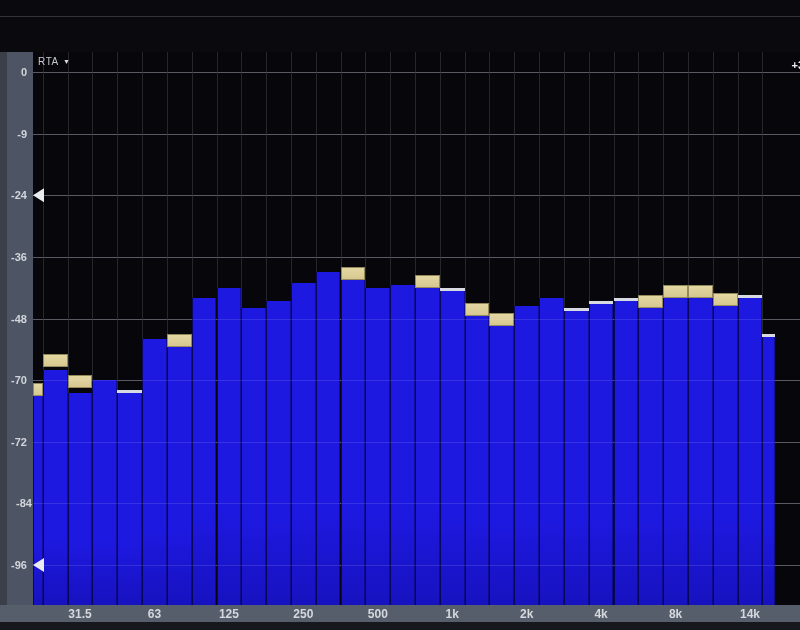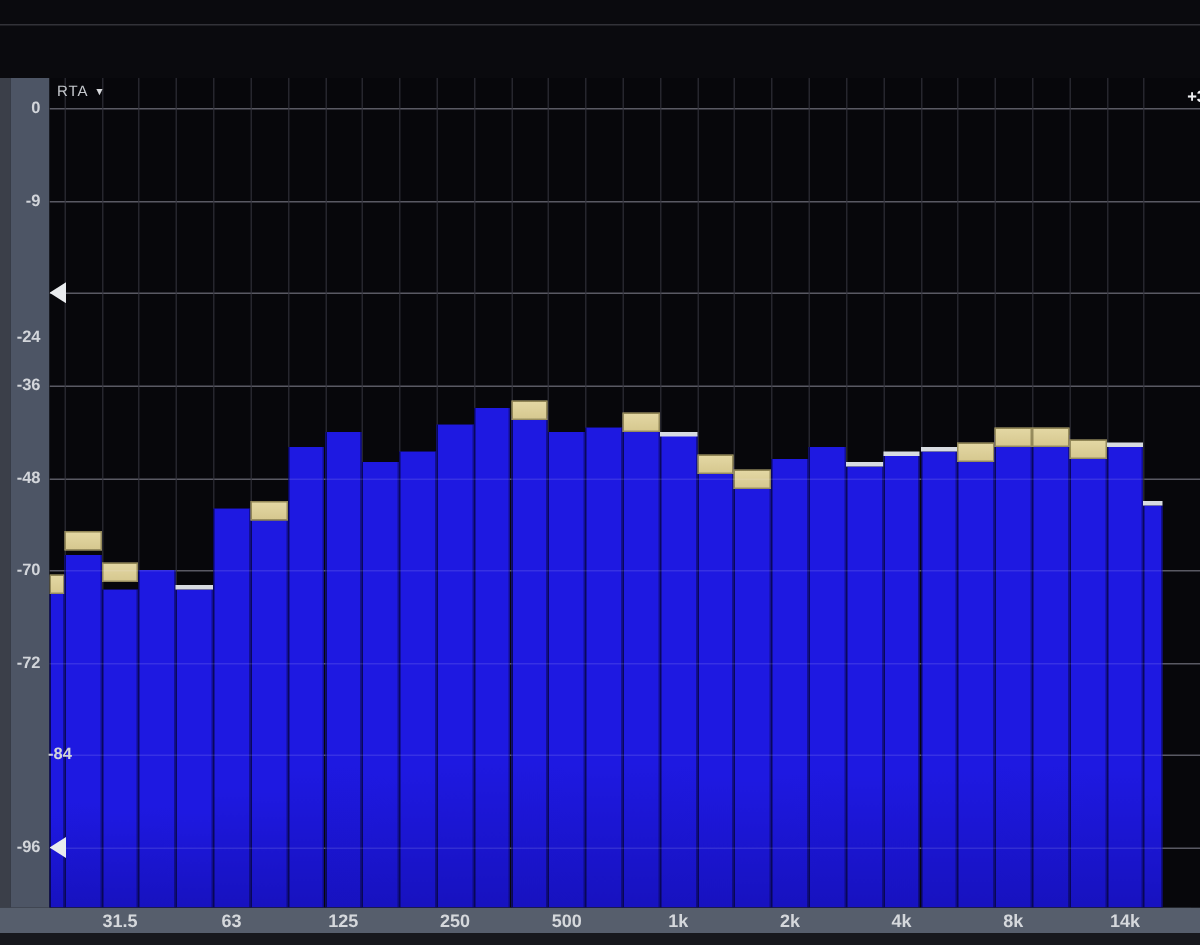--- a/index.html
+++ b/index.html
@@ -173,26 +173,26 @@
       <div class="hgrid-over" style="top: 389.7px;"></div>
       <div class="hgrid-over" style="top: 451.3px;"></div>
       <div class="hgrid-over" style="top: 513px;"></div>
       <div class="marker" style="background: rgb(233, 235, 238); left: 0px; top: 136.2px;"></div>
       <div class="marker" style="background: rgb(233, 235, 238); left: 0px; top: 506px;"></div>
     </div>
 
   <div id="axis-labels">
       <div class="ylab" style="left: 0px; top: 65px;">0</div>
       <div class="ylab" style="left: 0px; top: 126.6px;">-9</div>
-      <div class="ylab" style="left: 0px; top: 188.2px; margin-top: 30px;">-24</div>
+      <div class="ylab" style="left: 0px; top: 188.2px;">-24</div>
       <div class="ylab" style="left: 0px; top: 249.9px;">-36</div>
       <div class="ylab" style="left: 0px; top: 311.5px;">-48</div>
       <div class="ylab" style="left: 0px; top: 373.1px;">-70</div>
       <div class="ylab" style="left: 0px; top: 434.7px;">-72</div>
-      <div class="ylab" style="left: 16px; top: 496.3px; padding-left: 16px;">-84</div>
+      <div class="ylab" style="left: 0px; top: 496.3px; padding-left: 16px;">-84</div>
       <div class="ylab" style="left: 0px; top: 558px;">-96</div>
       <div class="xlab" style="left: 58px;">31.5</div>
       <div class="xlab" style="left: 132.4px;">63</div>
       <div class="xlab" style="left: 206.9px;">125</div>
       <div class="xlab" style="left: 281.3px;">250</div>
       <div class="xlab" style="left: 355.8px;">500</div>
       <div class="xlab" style="left: 430.2px;">1k</div>
       <div class="xlab" style="left: 504.7px;">2k</div>
       <div class="xlab" style="left: 579.1px;">4k</div>
       <div class="xlab" style="left: 653.6px;">8k</div>

